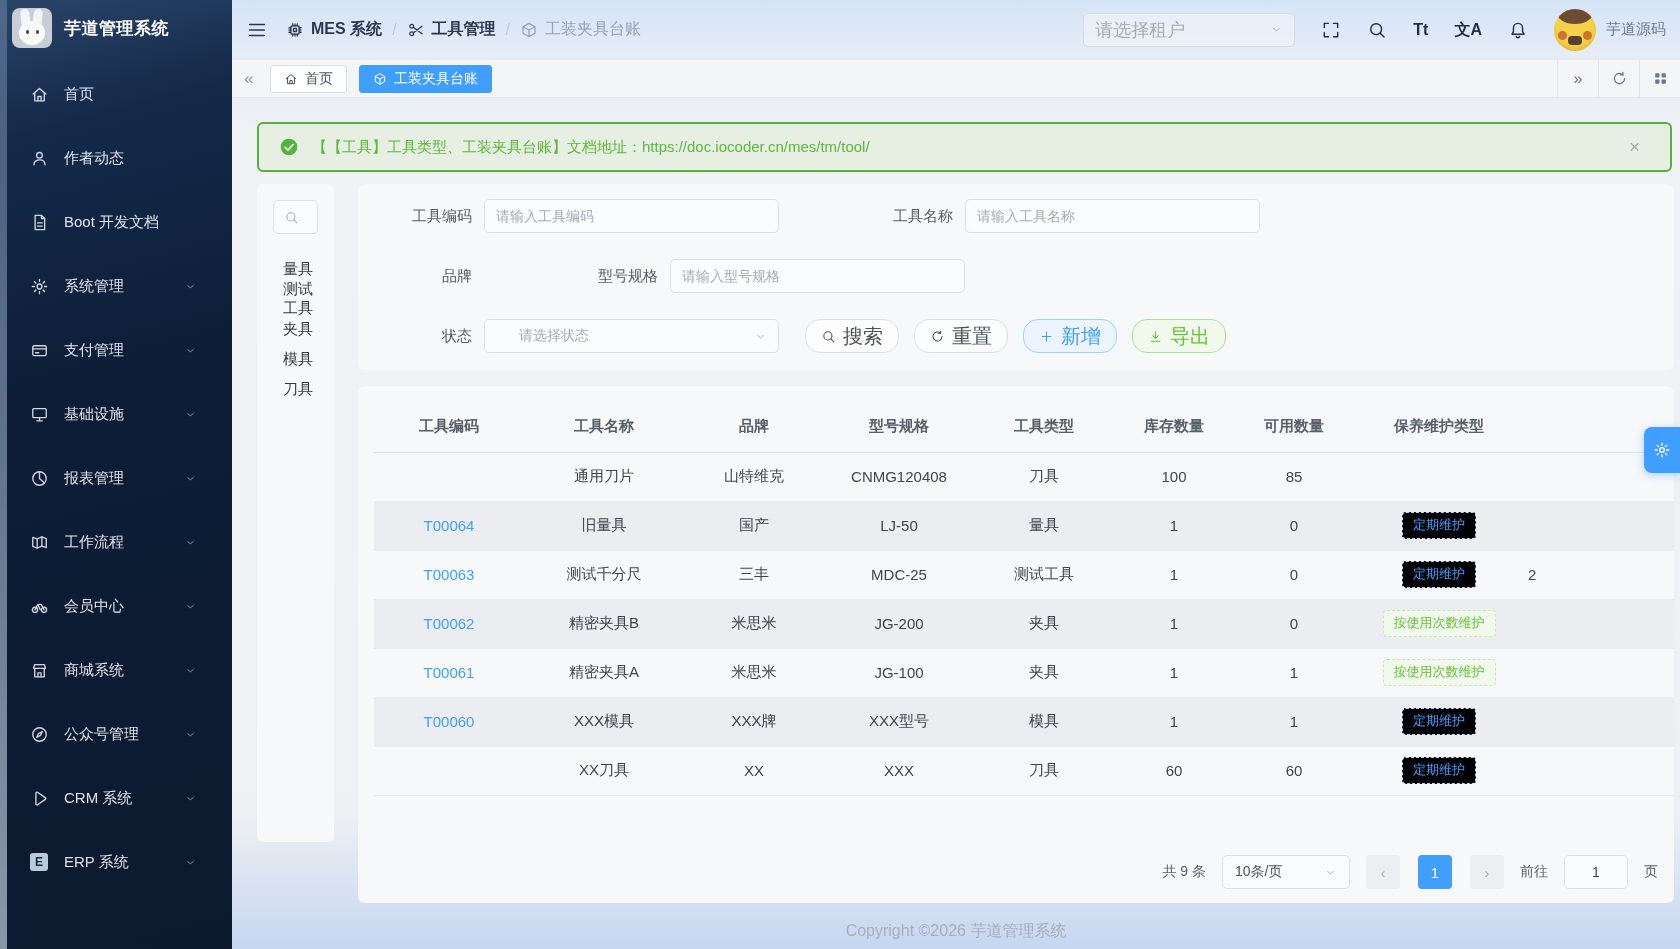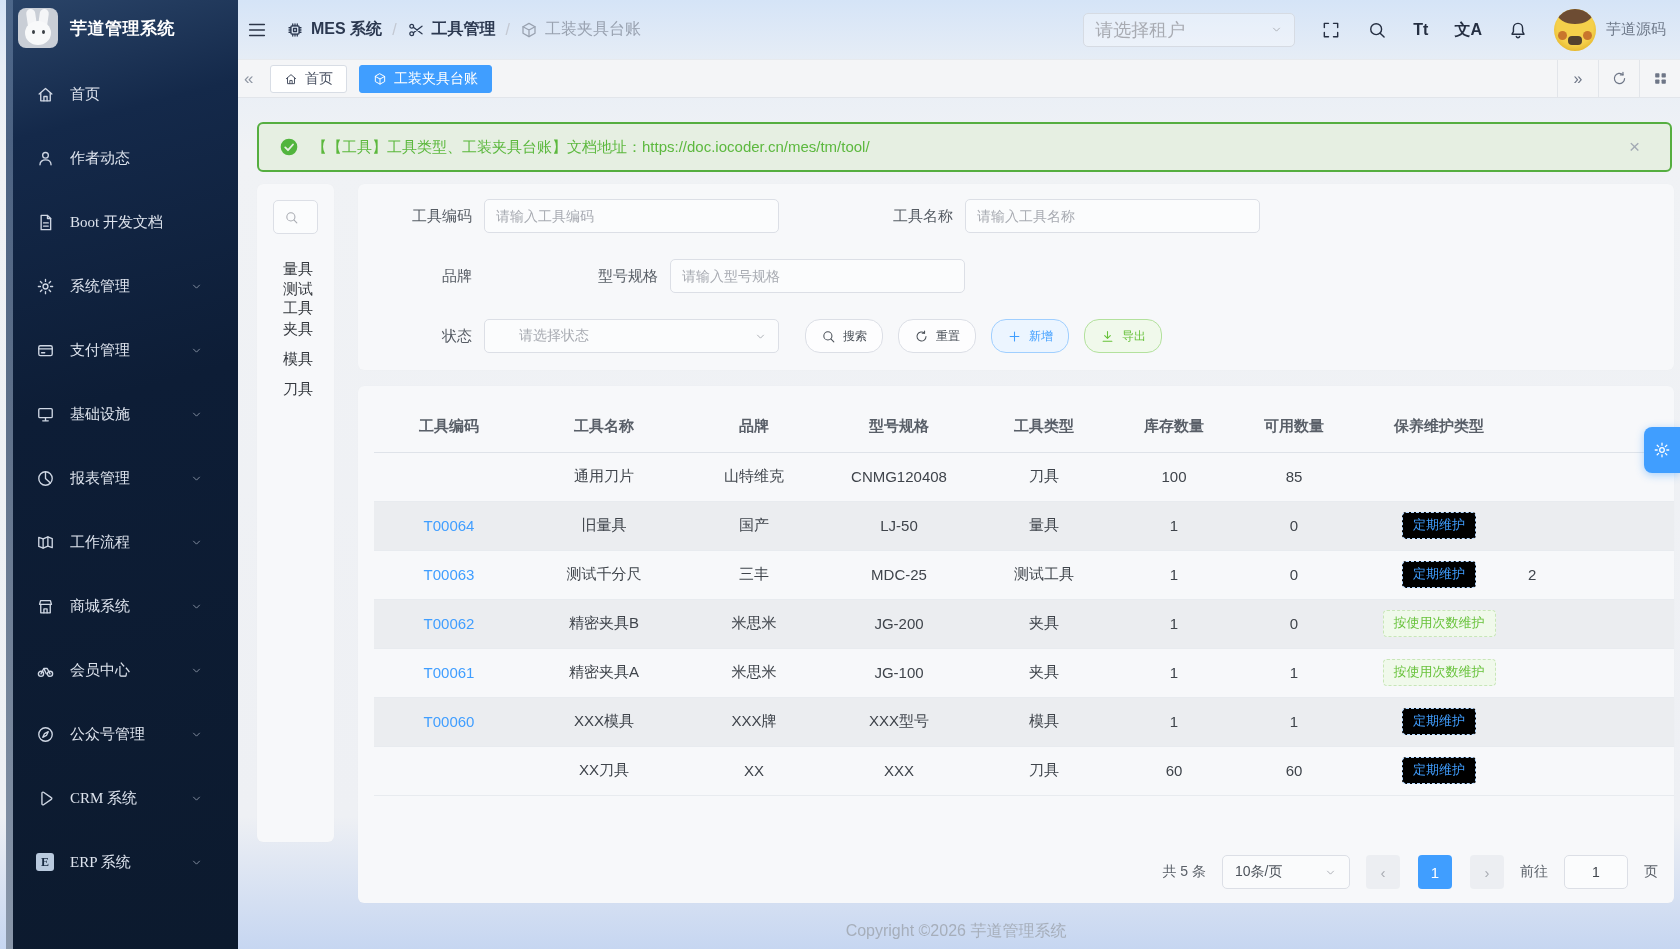--- a/index.html
+++ b/index.html
@@ -2,22 +2,22 @@
 <html><head>
 <meta charset="utf-8">
 <style>
   * { margin:0; padding:0; box-sizing:border-box; }
   html,body { width:1680px; height:949px; overflow:hidden;
     font-family:"Liberation Sans","DejaVu Sans",sans-serif; }
   .page { position:absolute; inset:0;
     background:linear-gradient(180deg,#d5e4f7 0%,#e8eef6 7%,#f0f2f5 16%,#eef0f4 86%,#c6d6f1 100%); }
 
   
-  .sidebar { position:absolute; left:6px; top:0; width:232px; height:949px; z-index:5;
-    background:linear-gradient(165deg,#2a4468 0%,#14294a 14%,#0d1d36 42%,#0c1a2e 100%);font-family:Liberation Serif, serif; }
+  .sidebar { position:absolute; left:0; top:0; width:232px; height:949px; z-index:5;
+    background:linear-gradient(165deg,#2a4468 0%,#14294a 14%,#0d1d36 42%,#0c1a2e 100%); }
   .sidebar::before { content:""; position:absolute; left:0; top:0; width:7px; height:100%;
     background:linear-gradient(180deg,rgba(120,146,180,.45),rgba(205,218,236,.65)); }
   .logo-row { display:flex; align-items:center; gap:12px; padding:8px 10px 6px 12px; }
   .logo-img { width:40px; height:40px; border-radius:8px; background:#c9ced6; position:relative; overflow:hidden; flex:0 0 auto; }
   .logo-img .ear { position:absolute; width:9px; height:20px; border-radius:5px; background:#f4f5f7; top:1px; }
   .logo-img .e1 { left:9px; transform:rotate(-8deg); }
   .logo-img .e2 { left:21px; transform:rotate(8deg); }
   .logo-img .face { position:absolute; left:7px; top:13px; width:26px; height:24px; border-radius:50%; background:#f8f9fa; }
   .logo-img .eye { position:absolute; width:3px; height:4px; border-radius:50%; background:#3a3f45; top:22px; }
   .logo-img .y1 { left:14px; } .logo-img .y2 { left:24px; }
@@ -97,21 +97,21 @@
   .f-label { width:110px; text-align:right; padding-right:12px; color:#565c64; font-size:15px; }
   .f-input, .f-select { width:295px; height:34px; border:1px solid #dcdfe6; border-radius:5px; background:#fbfcfd;
     font-size:14px; color:#333; padding:0 11px; font-family:inherit; }
   .f-input { outline:none; }
   .f-input::placeholder { color:#a8abb2; }
   .f-select { display:flex; align-items:center; color:#a8abb2; cursor:pointer;padding-left:34px; }
   .f-select .chev { margin-left:auto; width:13px; height:13px; color:#a8abb2; }
   .f-col2 { margin-left:76px; }
   .f-buttons { display:flex; margin-left:26px; gap:15px; }
   .btn { height:34px; padding:0 15px; border-radius:15px; border:1px solid #dcdfe6; background:#fdfdfe;
-    color:#4c525a; font-size:12px; display:inline-flex; align-items:center; gap:7px; cursor:pointer; font-family:inherit; }
+    color:#4c525a; font-size:20px; display:inline-flex; align-items:center; gap:7px; cursor:pointer; font-family:inherit; }
   .btn .icon { width:15px; height:15px; }
   .btn-add { background:#ecf5ff; border-color:#a0cfff; color:#409eff; }
   .btn-export { background:#f0f9eb; border-color:#b3e19d; color:#67c23a; }
 
   .table-panel { margin-top:16px; height:517px; padding:16px 0 0 16px; overflow:hidden; position:relative; }
   table { border-collapse:collapse; table-layout:fixed; width:1300px; }
   th, td { text-align:center; font-size:15px; overflow:hidden; white-space:nowrap; }
   th { color:#595f68; font-weight:700; height:50px; border-bottom:1px solid #dfe3e9; }
   td { color:#3f444b; height:49px; border-bottom:1px solid #e8ebef; }
   tr.striped td { background:#ebedf0; }
@@ -252,41 +252,41 @@
           <span class="m-label">工作流程</span>
           <span class="icon chev">
             <svg viewBox="0 0 24 24" fill="none" stroke="currentColor" stroke-width="1.7" stroke-linecap="round" stroke-linejoin="round">
               <path d="M6.5 9.5 L12 15 L17.5 9.5"></path>
             </svg>
           </span>
         </div>
         <div class="menu-item">
           <span class="icon">
             <svg viewBox="0 0 24 24" fill="none" stroke="currentColor" stroke-width="1.7" stroke-linecap="round" stroke-linejoin="round">
+              <circle cx="6.3" cy="16.2" r="3.3"></circle>
+              <circle cx="17.7" cy="16.2" r="3.3"></circle>
+              <path d="M6.3 16.2 L9.8 9.5 H14.2 L17.7 16.2 M9.8 9.5 L13 16.2"></path>
+            </svg>
+          </span>
+          <span class="m-label">会员中心</span>
+          <span class="icon chev">
+            <svg viewBox="0 0 24 24" fill="none" stroke="currentColor" stroke-width="1.7" stroke-linecap="round" stroke-linejoin="round">
+              <path d="M6.5 9.5 L12 15 L17.5 9.5"></path>
+            </svg>
+          </span>
+        </div>
+        <div class="menu-item">
+          <span class="icon">
+            <svg viewBox="0 0 24 24" fill="none" stroke="currentColor" stroke-width="1.7" stroke-linecap="round" stroke-linejoin="round">
               <path d="M4.5 9.3 L5.8 4.5 H18.2 L19.5 9.3 H4.5 Z"></path>
               <path d="M6 9.3 V20 H18 V9.3"></path>
               <path d="M10 20 V15 H14 V20"></path>
             </svg>
           </span>
           <span class="m-label">商城系统</span>
-          <span class="icon chev">
-            <svg viewBox="0 0 24 24" fill="none" stroke="currentColor" stroke-width="1.7" stroke-linecap="round" stroke-linejoin="round">
-              <path d="M6.5 9.5 L12 15 L17.5 9.5"></path>
-            </svg>
-          </span>
-        </div>
-        <div class="menu-item">
-          <span class="icon">
-            <svg viewBox="0 0 24 24" fill="none" stroke="currentColor" stroke-width="1.7" stroke-linecap="round" stroke-linejoin="round">
-              <circle cx="6.3" cy="16.2" r="3.3"></circle>
-              <circle cx="17.7" cy="16.2" r="3.3"></circle>
-              <path d="M6.3 16.2 L9.8 9.5 H14.2 L17.7 16.2 M9.8 9.5 L13 16.2"></path>
-            </svg>
-          </span>
-          <span class="m-label">会员中心</span>
           <span class="icon chev">
             <svg viewBox="0 0 24 24" fill="none" stroke="currentColor" stroke-width="1.7" stroke-linecap="round" stroke-linejoin="round">
               <path d="M6.5 9.5 L12 15 L17.5 9.5"></path>
             </svg>
           </span>
         </div>
         <div class="menu-item">
           <span class="icon">
             <svg viewBox="0 0 24 24" fill="none" stroke="currentColor" stroke-width="1.7" stroke-linecap="round" stroke-linejoin="round">
               <circle cx="12" cy="12" r="8.5"></circle>
@@ -659,21 +659,21 @@
                   <td>XXX</td>
                   <td>刀具</td>
                   <td>60</td>
                   <td>60</td>
                   <td><span class="badge blue">定期维护</span></td>
                   <td style="text-align:left;padding-left:4px;"></td>
                 </tr>
               </tbody>
           </table>
           <div class="pagination">
-            <span>共 5 条</span>
+            <span>共 9 条</span>
             <div class="pg-select">
               <span>10条/页</span>
               <span class="icon chev">
                   <svg viewBox="0 0 24 24" fill="none" stroke="currentColor" stroke-width="1.7" stroke-linecap="round" stroke-linejoin="round">
                     <path d="M6.5 9.5 L12 15 L17.5 9.5"></path>
                   </svg>
                 </span>
             </div>
             <div class="pager">
               <button class="pg-btn">‹</button>

